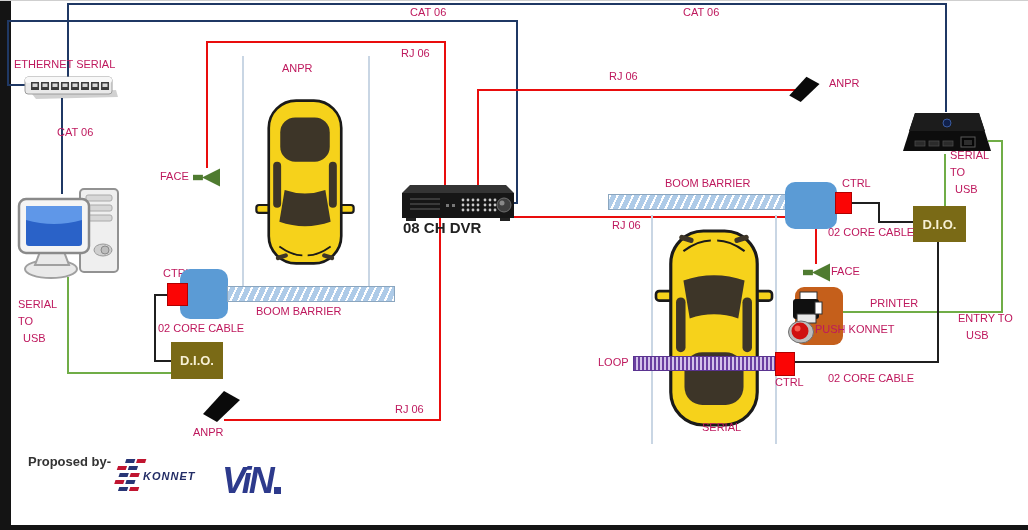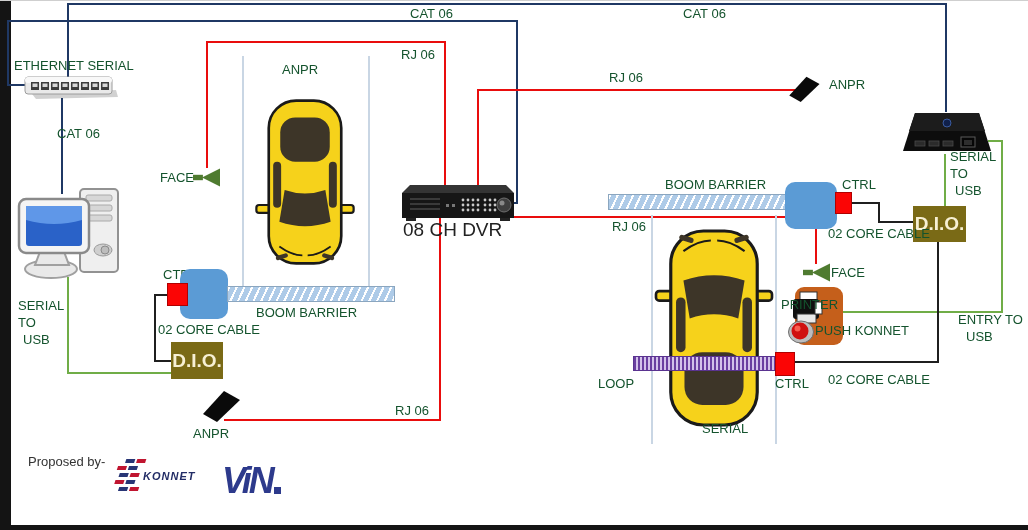--- a/index.html
+++ b/index.html
@@ -2,36 +2,36 @@
 <html><head>
 <meta charset="utf-8">
 <style>
   html,body{margin:0;padding:0;background:#0d0d0d;}
   #canvas{
     position:relative;width:1028px;height:530px;background:#ffffff;
     font-family:"Liberation Sans",sans-serif;overflow:hidden;
     border-top:1px solid #cfcfcf;
   }
   .edge{position:absolute;background:#141414;}
-  .lbl{position:absolute;font-size:13px;line-height:1.2;color:#14532d;white-space:nowrap;}
+  .lbl{position:absolute;font-size:11px;line-height:1.2;color:#be185d;white-space:nowrap;}
   .w{position:absolute;}
   .navy{background:#1f3864;}
   .red{background:#e90d0d;}
   .grn{background:#70ad47;}
   .blk{background:#1f1f1f;}
   .lane{position:absolute;width:2px;background:#c9d6e4;}
   .arm{
     position:absolute;height:14px;border:1px solid #8ba6bf;
     background:repeating-linear-gradient(115deg,#ffffff 0 2px,#aecbe8 2px 7px);
   }
   .motor{position:absolute;background:#5b9bd5;border-radius:10px;}
   .ctrlsq{position:absolute;background:#fb0505;border:1px solid #b00000;}
   .dio{
     position:absolute;background:#7a6a16;color:#f7f0d4;font-weight:bold;
-    font-size:19px;display:flex;align-items:center;justify-content:center;
+    font-size:13px;display:flex;align-items:center;justify-content:center;
   }
   .loopbar{
     position:absolute;height:13px;border:1px solid #5a3390;
     background:repeating-linear-gradient(90deg,#6a3fa0 0 2px,#d3c2ea 2px 4px);
   }
   .printerbox{position:absolute;background:#c55f1b;border-radius:9px;}
   .footer-company{position:absolute;font-size:17px;color:#2e75b6;}
   .proposed{position:absolute;font-size:13px;color:#333;}
   svg{position:absolute;overflow:visible;}
 </style>
@@ -198,21 +198,21 @@
       <circle cx="83" cy="20" r="1.4"></circle>
         <circle cx="88" cy="20" r="1.4"></circle>
         <circle cx="93" cy="20" r="1.4"></circle>
       <circle cx="83" cy="25" r="1.4"></circle>
         <circle cx="88" cy="25" r="1.4"></circle>
         <circle cx="93" cy="25" r="1.4"></circle>
     </g>
     <circle cx="102" cy="20" r="7" fill="#3f3f3f" stroke="#6e6e6e"></circle>
     <circle cx="100" cy="18" r="2.5" fill="#8a8a8a"></circle>
   </svg>
-  <div class="lbl" style="left:403px;top:218px;font-size:19px;color:#222;">08 CH DVR</div>
+  <div class="lbl" style="left:403px;top:218px;font-size:15px;color:#222;font-weight:bold;">08 CH DVR</div>
   <div class="lbl" style="left:401px;top:46px;">RJ 06</div>
   <div class="lbl" style="left:609px;top:69px;">RJ 06</div>
 
   <svg style="left:786px;top:73px;" width="36" height="30" viewBox="0 0 44 34">
     <polygon points="4,25 25,2 41,11 18,33" fill="#0a0a0a"></polygon>
   </svg>
   <div class="lbl" style="left:829px;top:76px;">ANPR</div>
 
   <svg style="left:901px;top:108px;" width="92" height="50" viewBox="0 0 92 50">
     <polygon points="14,4 78,4 90,42 2,42" fill="#0d0d0d"></polygon>
@@ -260,37 +260,37 @@
   </svg>
   <div class="lbl" style="left:831px;top:264px;">FACE</div>
 
   <div class="printerbox" style="left:795px;top:286px;width:48px;height:58px;"></div>
   <svg style="left:791px;top:289px;" width="34" height="38" viewBox="0 0 34 38">
     <rect x="9" y="2" width="17" height="13" fill="#ffffff" stroke="#333"></rect>
     <rect x="2" y="9" width="26" height="20" rx="3" fill="#101010"></rect>
     <rect x="6" y="24" width="19" height="9" fill="#e9e9e9" stroke="#333"></rect>
     <rect x="24" y="12" width="7" height="12" fill="#ffffff" stroke="#333"></rect>
   </svg>
-  <div class="lbl" style="left:781px;top:296px;">PRINTER</div>
+  <div class="lbl" style="left:870px;top:296px;">PRINTER</div>
   <svg style="left:788px;top:319px;" width="27" height="25" viewBox="0 0 27 25">
     <ellipse cx="13" cy="12" rx="12.5" ry="11" fill="#bdbdbd" stroke="#6e6e6e"></ellipse>
     <circle cx="12" cy="11" r="8.5" fill="#d01010"></circle>
     <circle cx="9.5" cy="8.5" r="3" fill="#ff6a5a" opacity="0.85"></circle>
   </svg>
   <div class="lbl" style="left:815px;top:322px;">PUSH KONNET</div>
   <div class="lbl" style="left:958px;top:311px;">ENTRY TO</div>
   <div class="lbl" style="left:966px;top:328px;">USB</div>
 
-  <div class="lbl" style="left:598px;top:355px;margin-top:20px;">LOOP</div>
+  <div class="lbl" style="left:598px;top:355px;">LOOP</div>
   <div class="loopbar" style="left:633px;top:355px;width:144px;"></div>
   <div class="ctrlsq" style="left:775px;top:351px;width:18px;height:22px;"></div>
   <div class="lbl" style="left:775px;top:375px;">CTRL</div>
   <div class="lbl" style="left:828px;top:371px;">02 CORE CABLE</div>
 
-  <div class="proposed" style="left:28px;top:453px;">Proposed by-</div>
+  <div class="proposed" style="left:28px;top:453px;font-weight:bold;">Proposed by-</div>
 
   <svg style="left:113px;top:456px;" width="90" height="42" viewBox="0 0 90 42">
     <g transform="skewX(-18)">
       <rect x="14" y="2" width="9" height="4" fill="#283575"></rect>
         <rect x="25" y="2" width="9" height="4" fill="#c01530"></rect>
       <rect x="8" y="9" width="9" height="4" fill="#c01530"></rect>
         <rect x="19" y="9" width="9" height="4" fill="#283575"></rect>
       <rect x="12" y="16" width="9" height="4" fill="#283575"></rect>
         <rect x="23" y="16" width="9" height="4" fill="#c01530"></rect>
       <rect x="10" y="23" width="9" height="4" fill="#c01530"></rect>

